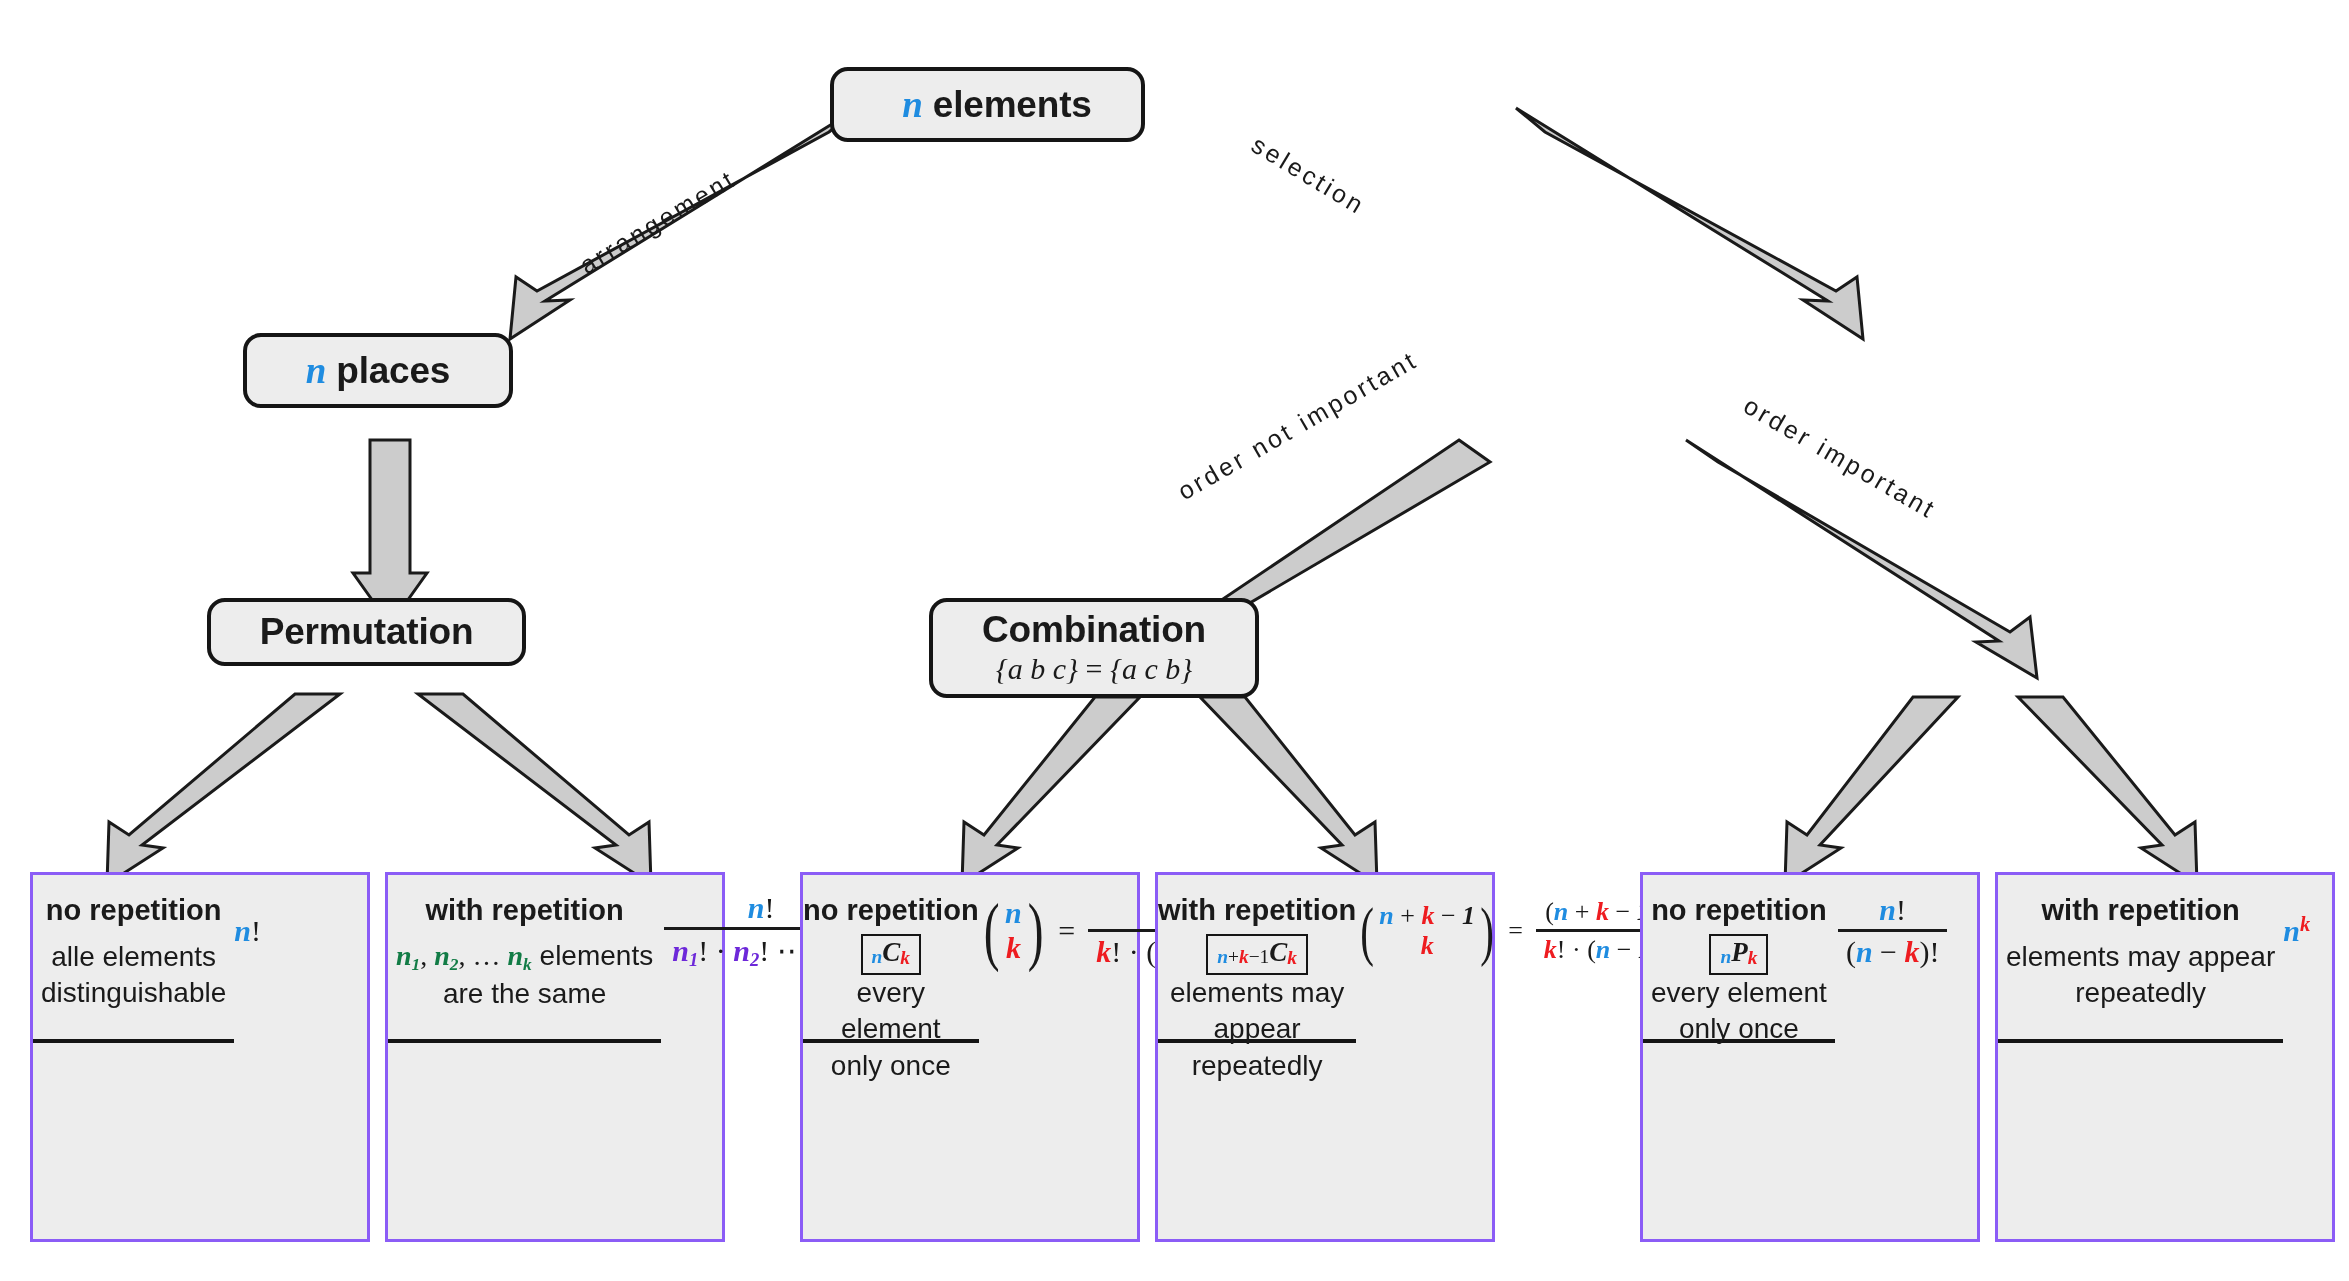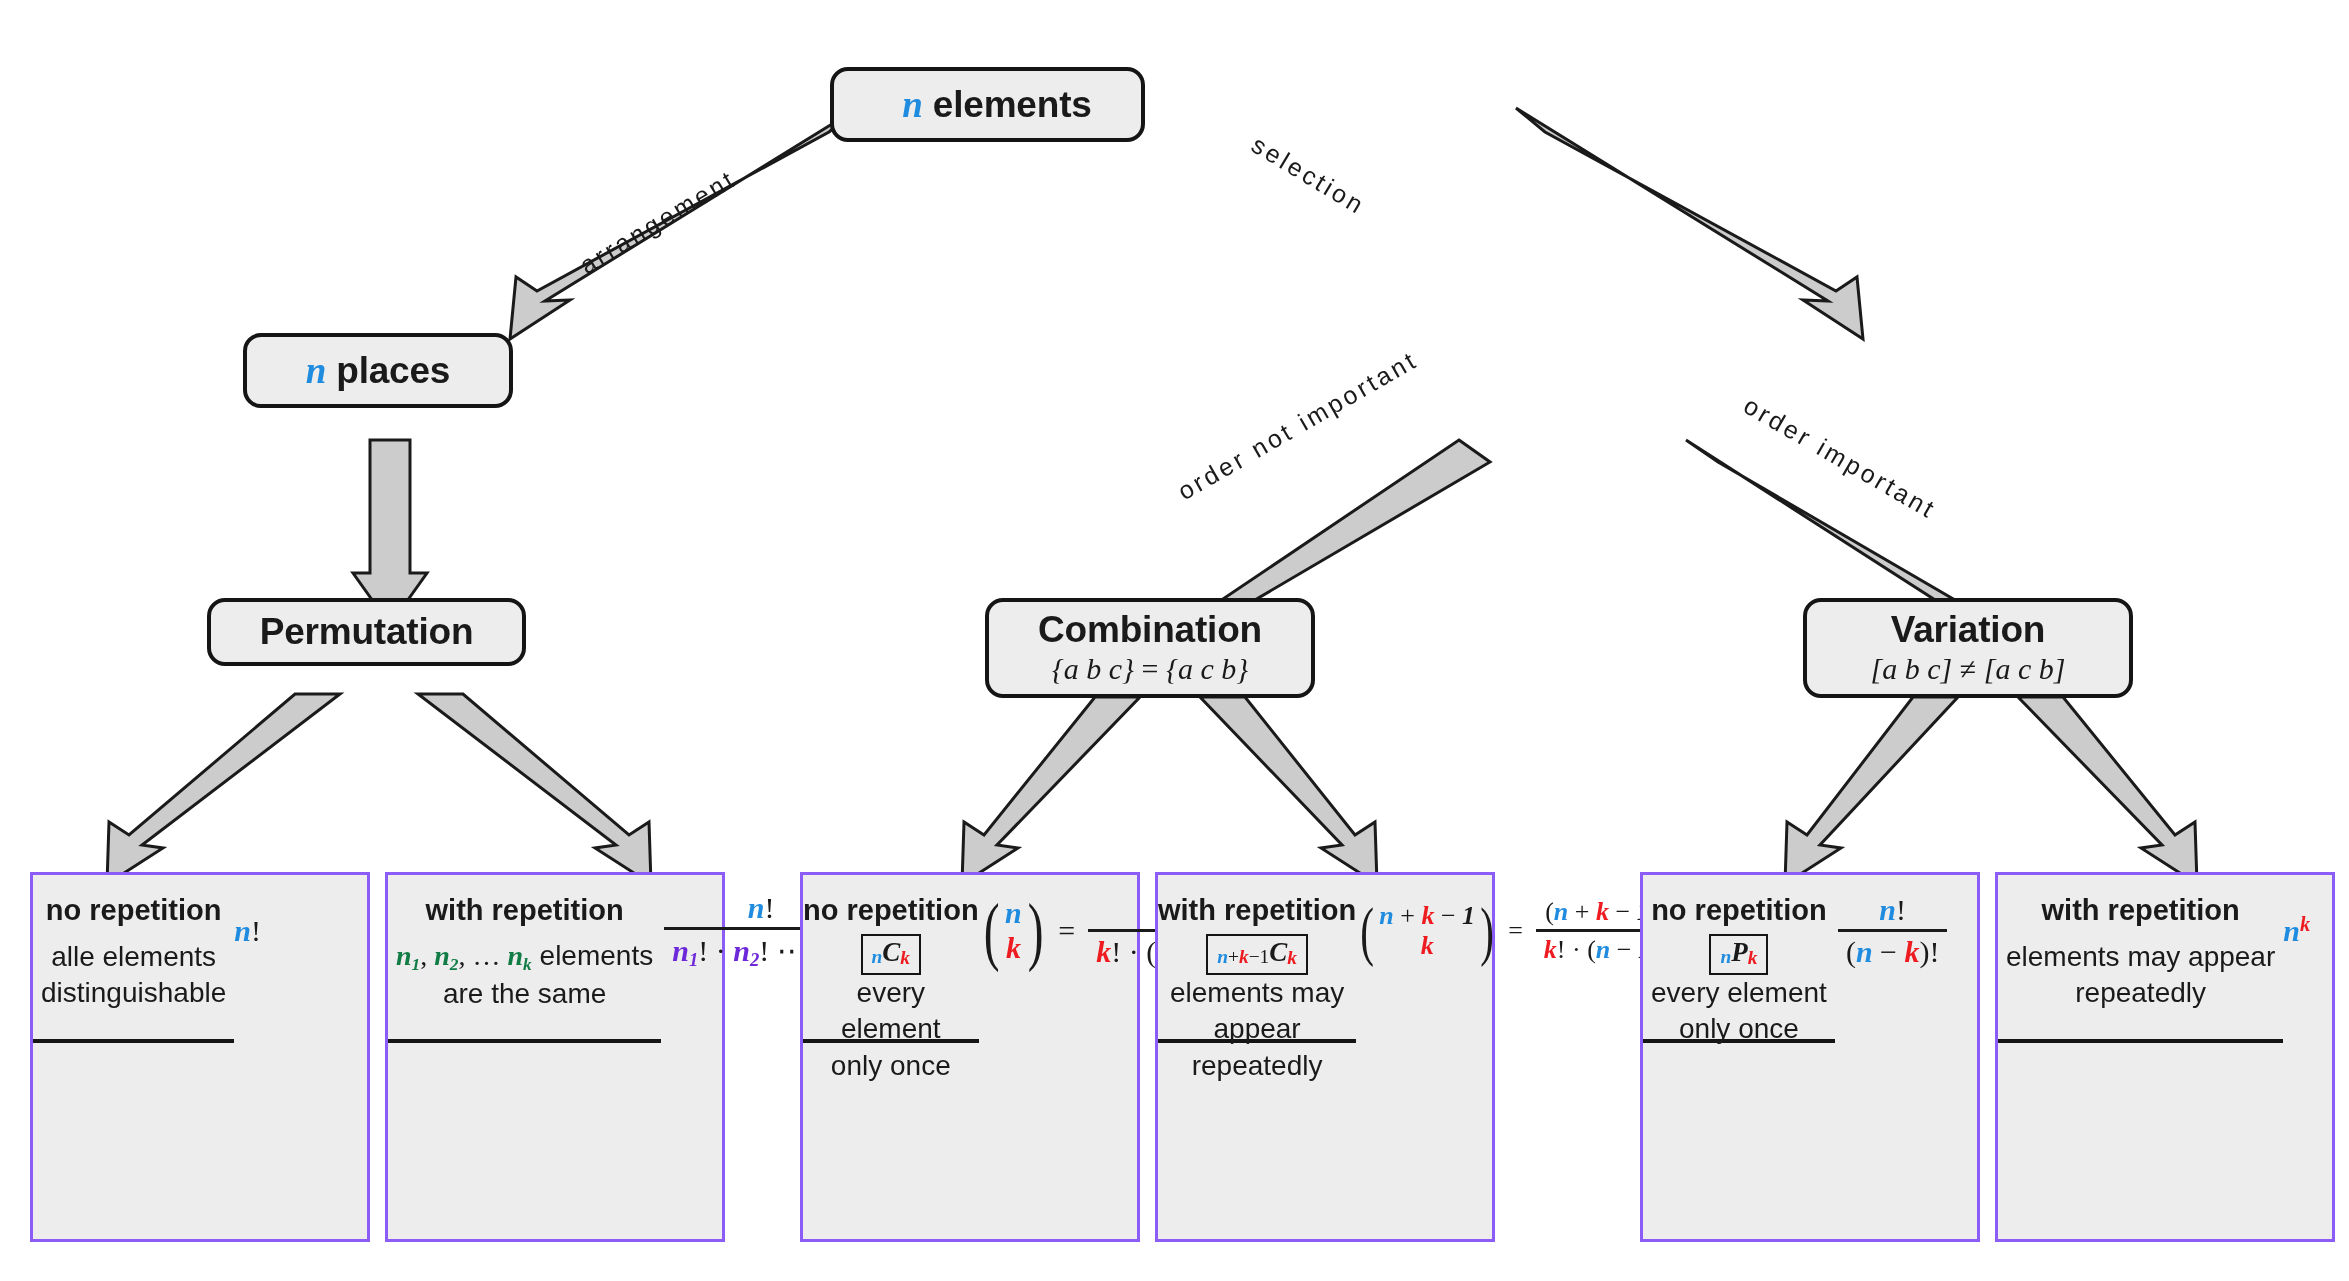--- a/index.html
+++ b/index.html
@@ -200,33 +200,27 @@
     <div class="title">
       <span class="mv blue">n</span><span>&nbsp;</span><span>places</span>
     </div>
   </div>
 
 
   <div class="node" style="left:207px; top:598px; width:319px; height:68px;">
     <div class="title">Permutation</div>
   </div>
 
-  <div class="node" style="left:985px; top:598px; width:330px; height:100px;">
+  <div class="node" style="left:929px; top:598px; width:330px; height:100px;">
     <div class="title">Combination</div>
     <div class="sub">
       <span>{a b c}</span><span class="op">&nbsp;</span><span class="op">=</span><span class="op">&nbsp;</span><span>{a c b}</span>
     </div>
   </div>
 
-  <div class="node" style="left:1803px; top:598px; width:330px; height:100px;">
-    <div class="title">Variation</div>
-    <div class="sub">
-      <span>[a b c]</span><span class="op">&nbsp;</span><span class="op">≠</span><span class="op">&nbsp;</span><span>[a c b]</span>
-    </div>
-  </div>
 
   <div class="leaf" style="left:30px; top:872px; width:340px; height:370px;">
     <div class="upper">
       <div class="lead">no repetition</div>
       <div class="desc">
         <div>
           <span>alle elements</span><br>
           <span>distinguishable</span>
         </div>
       </div>

